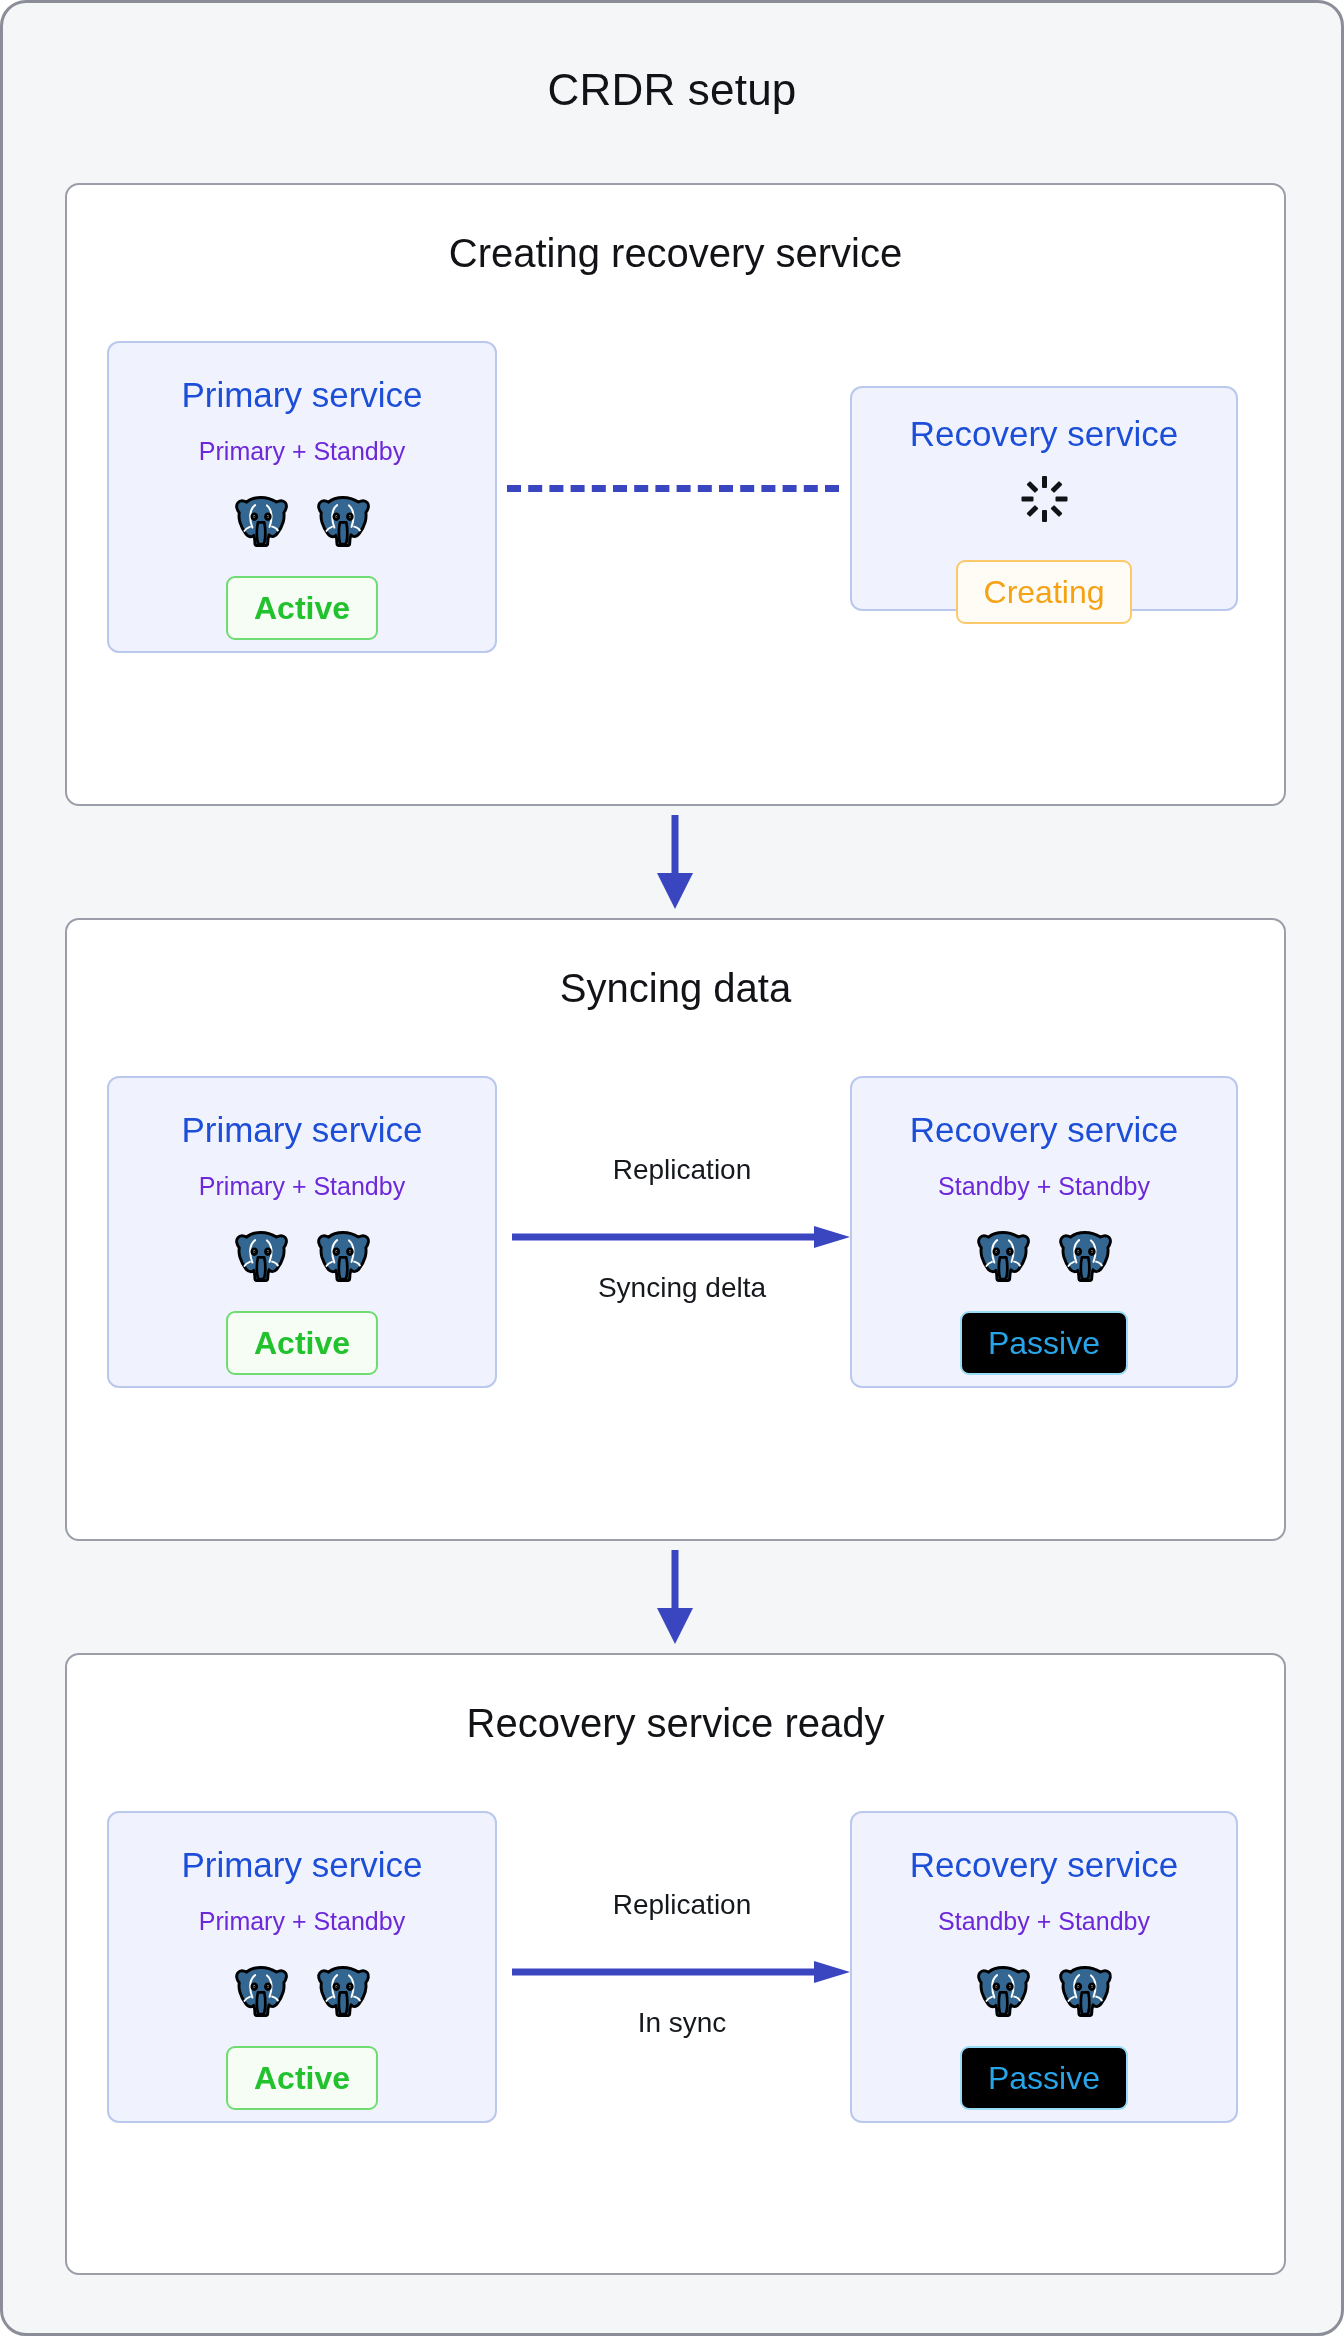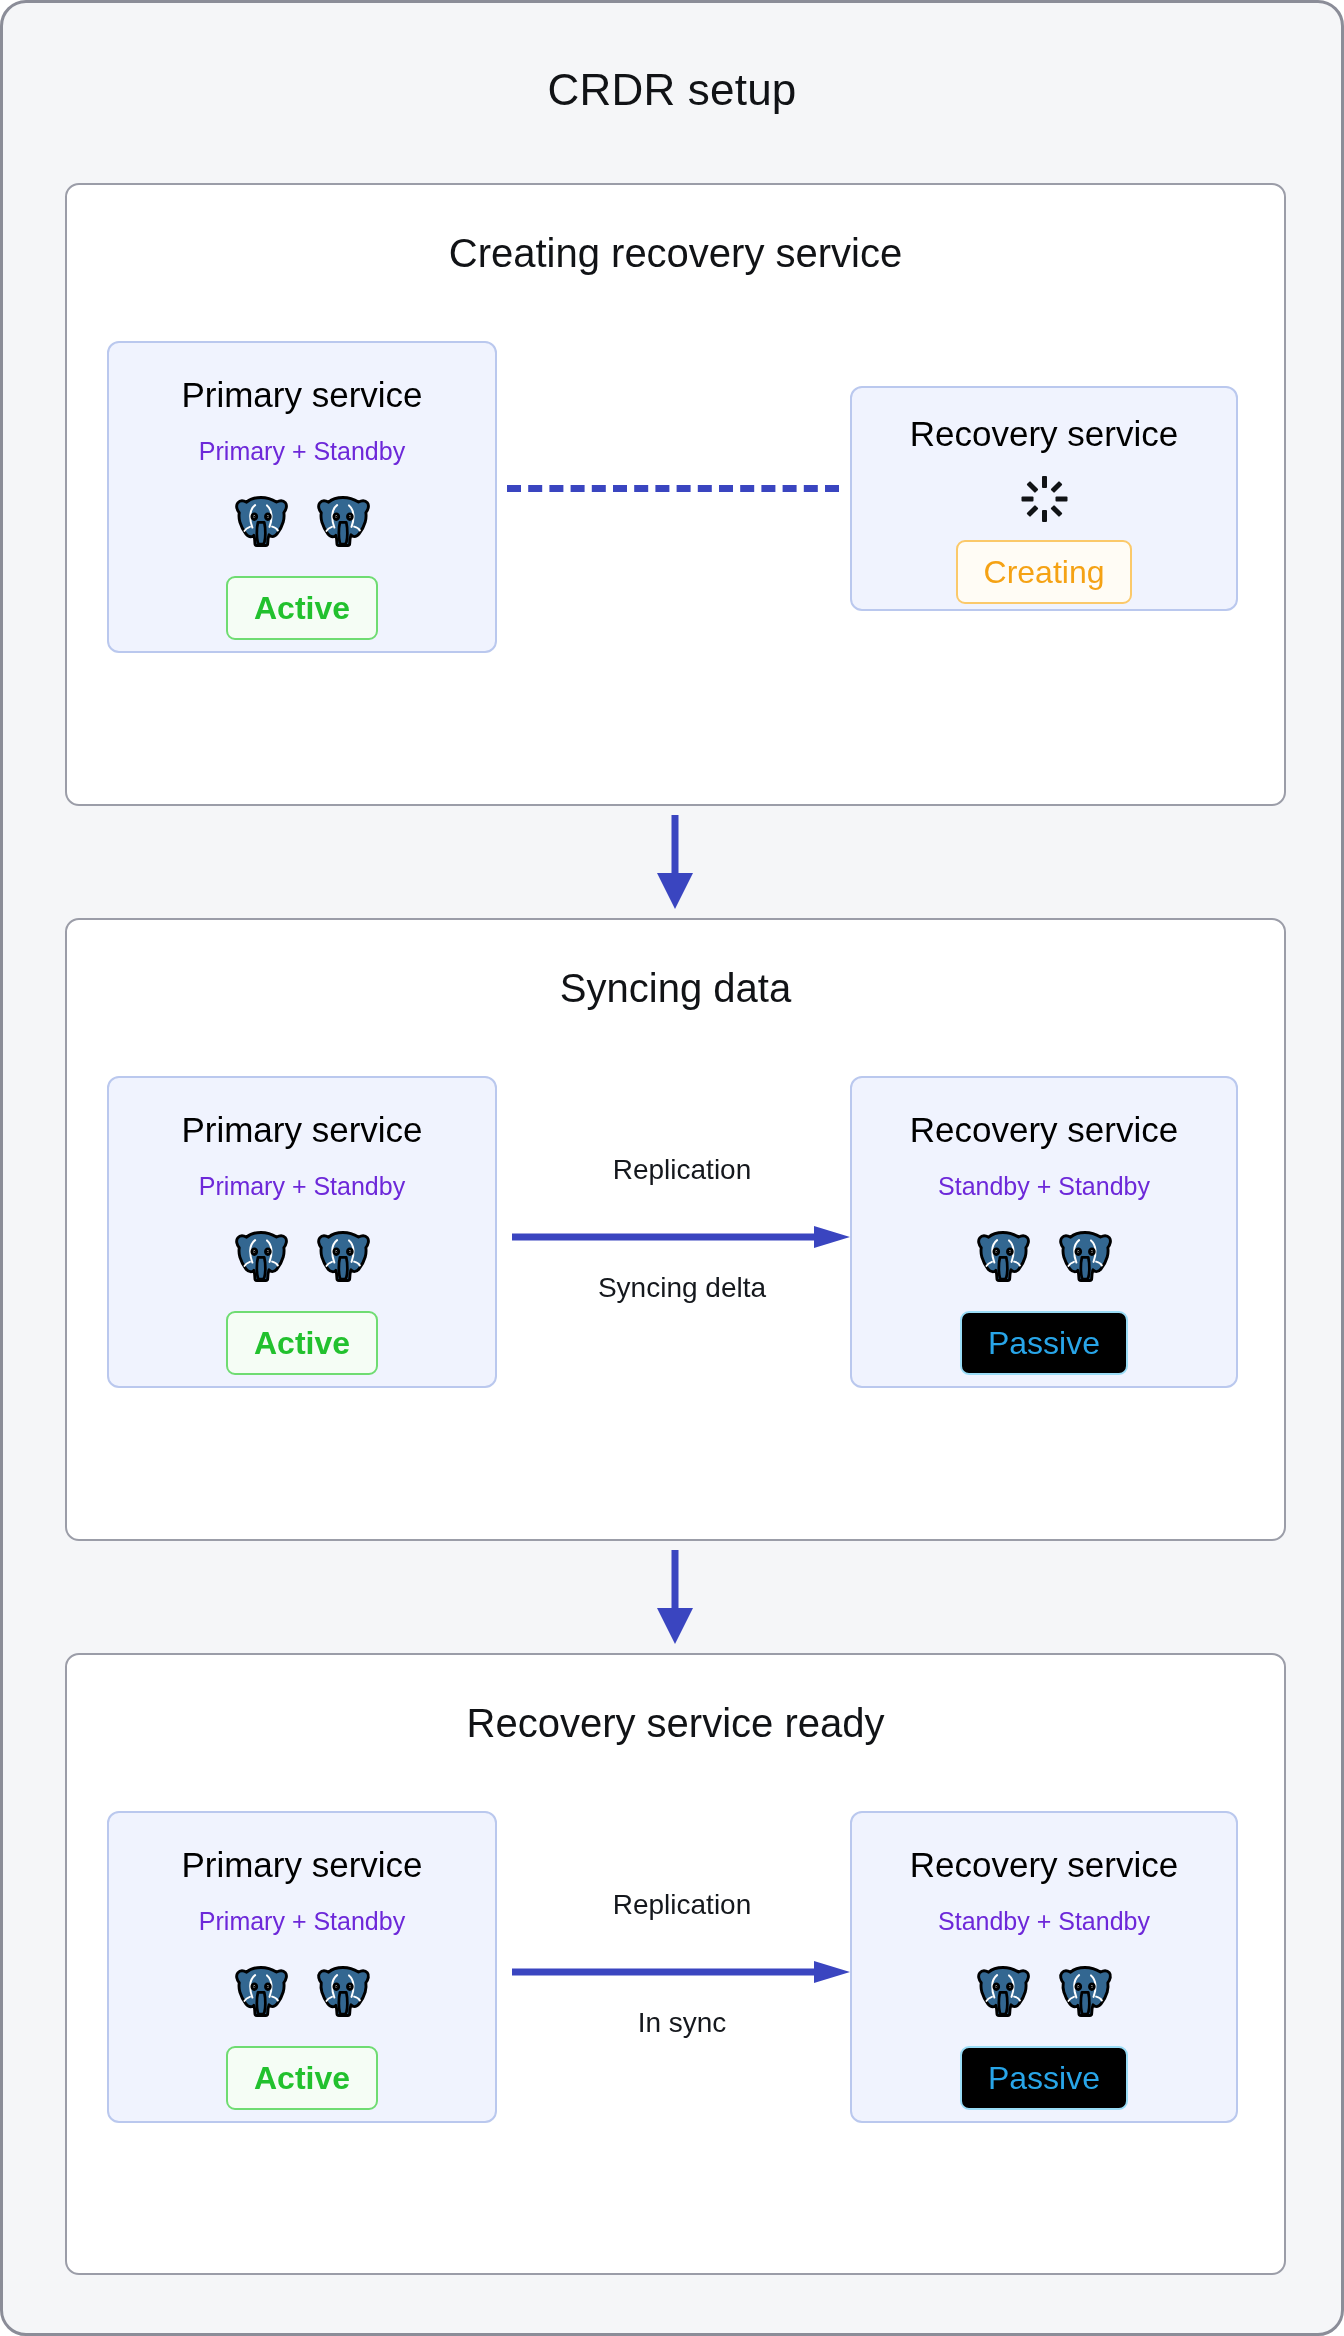--- a/index.html
+++ b/index.html
@@ -75,21 +75,21 @@
   .svc {
     position: absolute;
     box-sizing: border-box;
     background: #f0f3fe;
     border: 2px solid #bac8ee;
     border-radius: 12px;
     text-align: center;
   }
   .svc-title {
     font-size: 35px;
-    color: #000000;
+    color: #1d4ed8;
     font-weight: 400;
   }
   .svc-sub {
     font-size: 25px;
     color: #6d28d9;
     font-weight: 400;
   }
   .nodes {
     display: flex;
     justify-content: center;
@@ -104,21 +104,21 @@
   .pill {
     display: inline-block;
     box-sizing: border-box;
     border-radius: 9px;
     border: 2px solid #cccccc;
     font-size: 32px;
     line-height: 1;
     padding: 14px 26px;
   }
   .pill-active  { color: #22c12e; border-color: #6fdc72; background: #f5fdf5; font-weight: bold; }
-  .pill-creating{ color: #f5a214; border-color: #fbc96a; background: #fffcf5; }
+  .pill-creating{ color: #f5a214; border-color: #fbc96a; background: #fffcf5; margin-top: 20px; }
   .pill-passive { color: #28a5e8; border-color: #9adcf6; background: #000000; }
 
   
   #svc-primary-1  { left: 40px;  top: 28px; width: 390px; height: 312px; }
   #svc-recovery-1 { left: 783px; top: 73px; width: 388px; height: 225px; }
 
   #svc-primary-1 .svc-title { margin-top: 32px; }
   #svc-primary-1 .svc-sub   { margin-top: 22px; }
   #svc-primary-1 .nodes     { margin-top: 26px; }
   #svc-primary-1 .pill-wrap { margin-top: 26px; }

